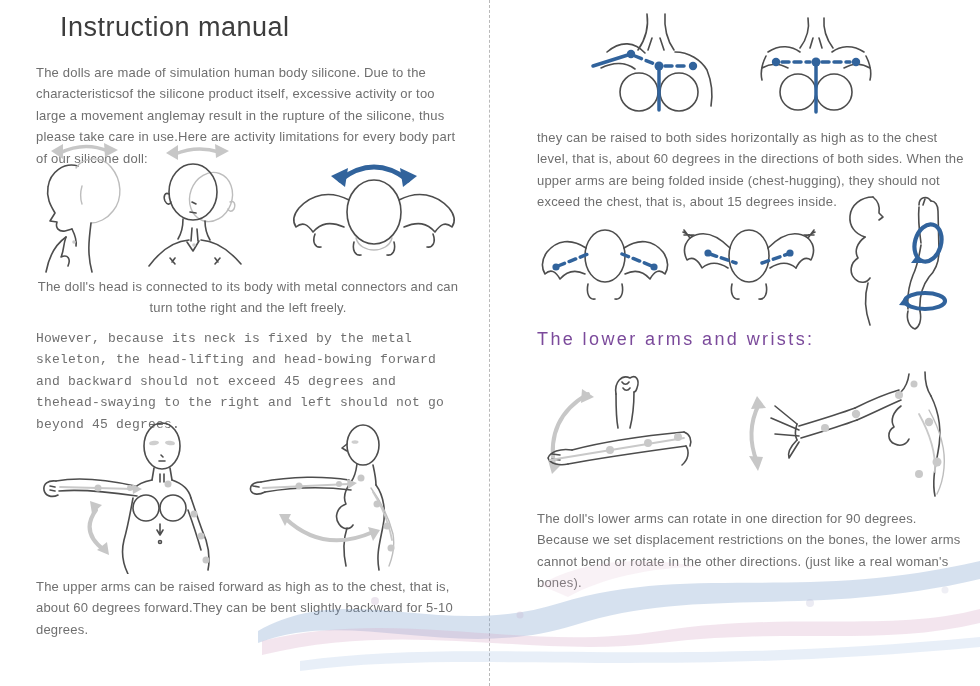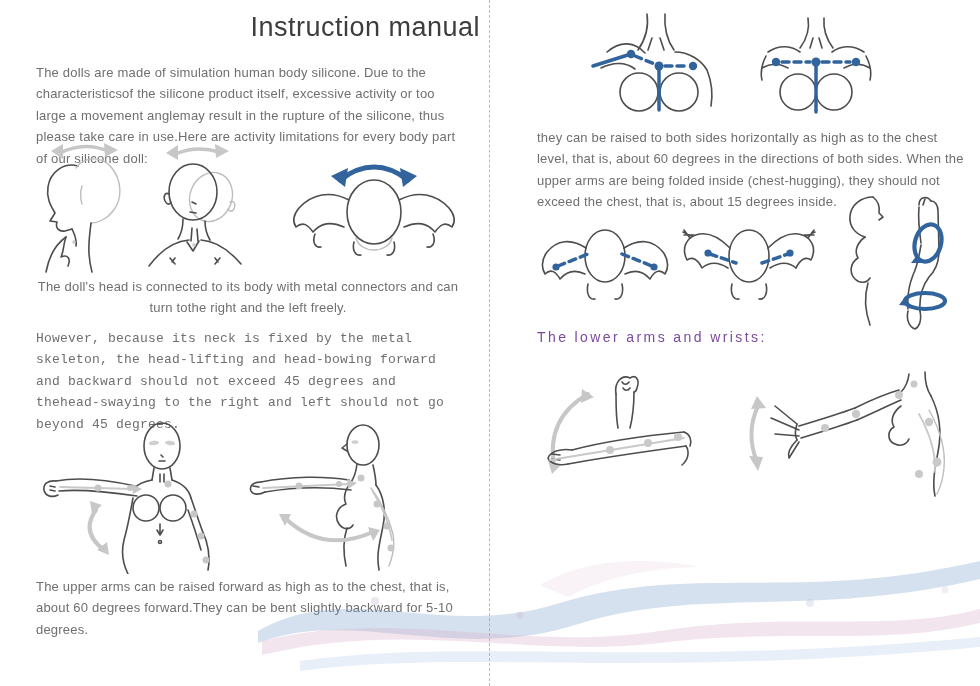--- a/index.html
+++ b/index.html
@@ -1,22 +1,22 @@
 <!DOCTYPE html>
 <html><head>
 <meta charset="utf-8">
 <style>
   html,body{margin:0;padding:0;background:#ffffff;}
   #page{position:relative;width:980px;height:686px;background:#ffffff;overflow:hidden;
         font-family:"Liberation Sans", sans-serif;}
   .para{position:absolute;margin:0;color:#6f6f6f;font-size:13px;line-height:1.65;
         letter-spacing:0.2px;}
   .title{position:absolute;margin:0;color:#3d3d3d;font-size:27px;font-weight:500;
-         letter-spacing:0.5px;text-align:right;}
-  .purple-heading{position:absolute;margin:0;color:#7b4a9b;font-size:14px;font-weight:500;
+         letter-spacing:0.5px;text-align:left;}
+  .purple-heading{position:absolute;margin:0;color:#7b4a9b;font-size:18px;font-weight:500;
          letter-spacing:2.4px;}
   .divider{position:absolute;left:489px;top:0;height:686px;width:0;
          border-left:1px dashed #b9b9b9;}
   .illus{position:absolute;}
   svg{display:block;}
   .ink{fill:none;stroke:#4d4d4d;stroke-width:1.6;stroke-linecap:round;stroke-linejoin:round;}
   .ghost{fill:none;stroke:#bdbdbd;stroke-width:1.4;stroke-linecap:round;}
   .ga{fill:none;stroke:#c7c7c7;stroke-width:3.5;stroke-linecap:round;}
   .ga2{fill:none;stroke:#c9c9c9;stroke-width:1.8;stroke-linecap:round;}
   .ga2w{fill:none;stroke:#c7c7c7;stroke-width:4;stroke-linecap:round;}
@@ -295,20 +295,21 @@
       <circle fill="#c9c9c9" cx="92" cy="58" r="4"></circle>
       <circle fill="#c9c9c9" cx="123" cy="44" r="4.2"></circle>
       <circle fill="#c9c9c9" cx="166" cy="25" r="4"></circle>
       <circle fill="#c9c9c9" cx="181" cy="14" r="3.5"></circle>
       <circle fill="#c9c9c9" cx="196" cy="52" r="4.2"></circle>
       <circle fill="#c9c9c9" cx="204" cy="92" r="4.5"></circle>
       <circle fill="#c9c9c9" cx="186" cy="104" r="4"></circle>
     </g>
   </svg>
 
+  <p class="para" style="left:537px;top:508px;width:428px;">The doll's lower arms can rotate in one direction for 90 degrees. Because we set displacement restrictions on the bones, the lower arms cannot bend or rotate in the other directions. (just like a real woman's bones).</p>
 
   <svg class="illus" style="left:0;top:545px;" width="980" height="141" viewBox="0 0 980 141">
     <path fill="rgba(128,162,205,0.32)" d="M258,86 C350,34 440,96 560,58 C690,18 800,58 980,16 L980,34 C810,74 700,40 575,80 C455,118 350,62 258,98 Z"></path>
     <path fill="rgba(214,170,198,0.30)" d="M262,96 C400,62 520,108 660,86 C790,66 890,88 980,64 L980,78 C880,102 790,82 660,98 C530,114 410,74 262,110 Z"></path>
     <path fill="rgba(150,182,222,0.22)" d="M300,116 C470,92 640,124 980,92 L980,102 C640,134 470,104 300,126 Z"></path>
     <path fill="rgba(223,182,205,0.18)" d="M540,40 C580,16 640,10 700,22 C650,22 600,34 568,52 Z"></path>
     <circle fill="rgba(200,180,205,0.35)" cx="375" cy="56" r="4"></circle>
     <circle fill="rgba(200,180,205,0.30)" cx="520" cy="70" r="3.5"></circle>
     <circle fill="rgba(190,190,215,0.30)" cx="810" cy="58" r="4"></circle>
     <circle fill="rgba(190,190,215,0.25)" cx="945" cy="45" r="3.5"></circle>

